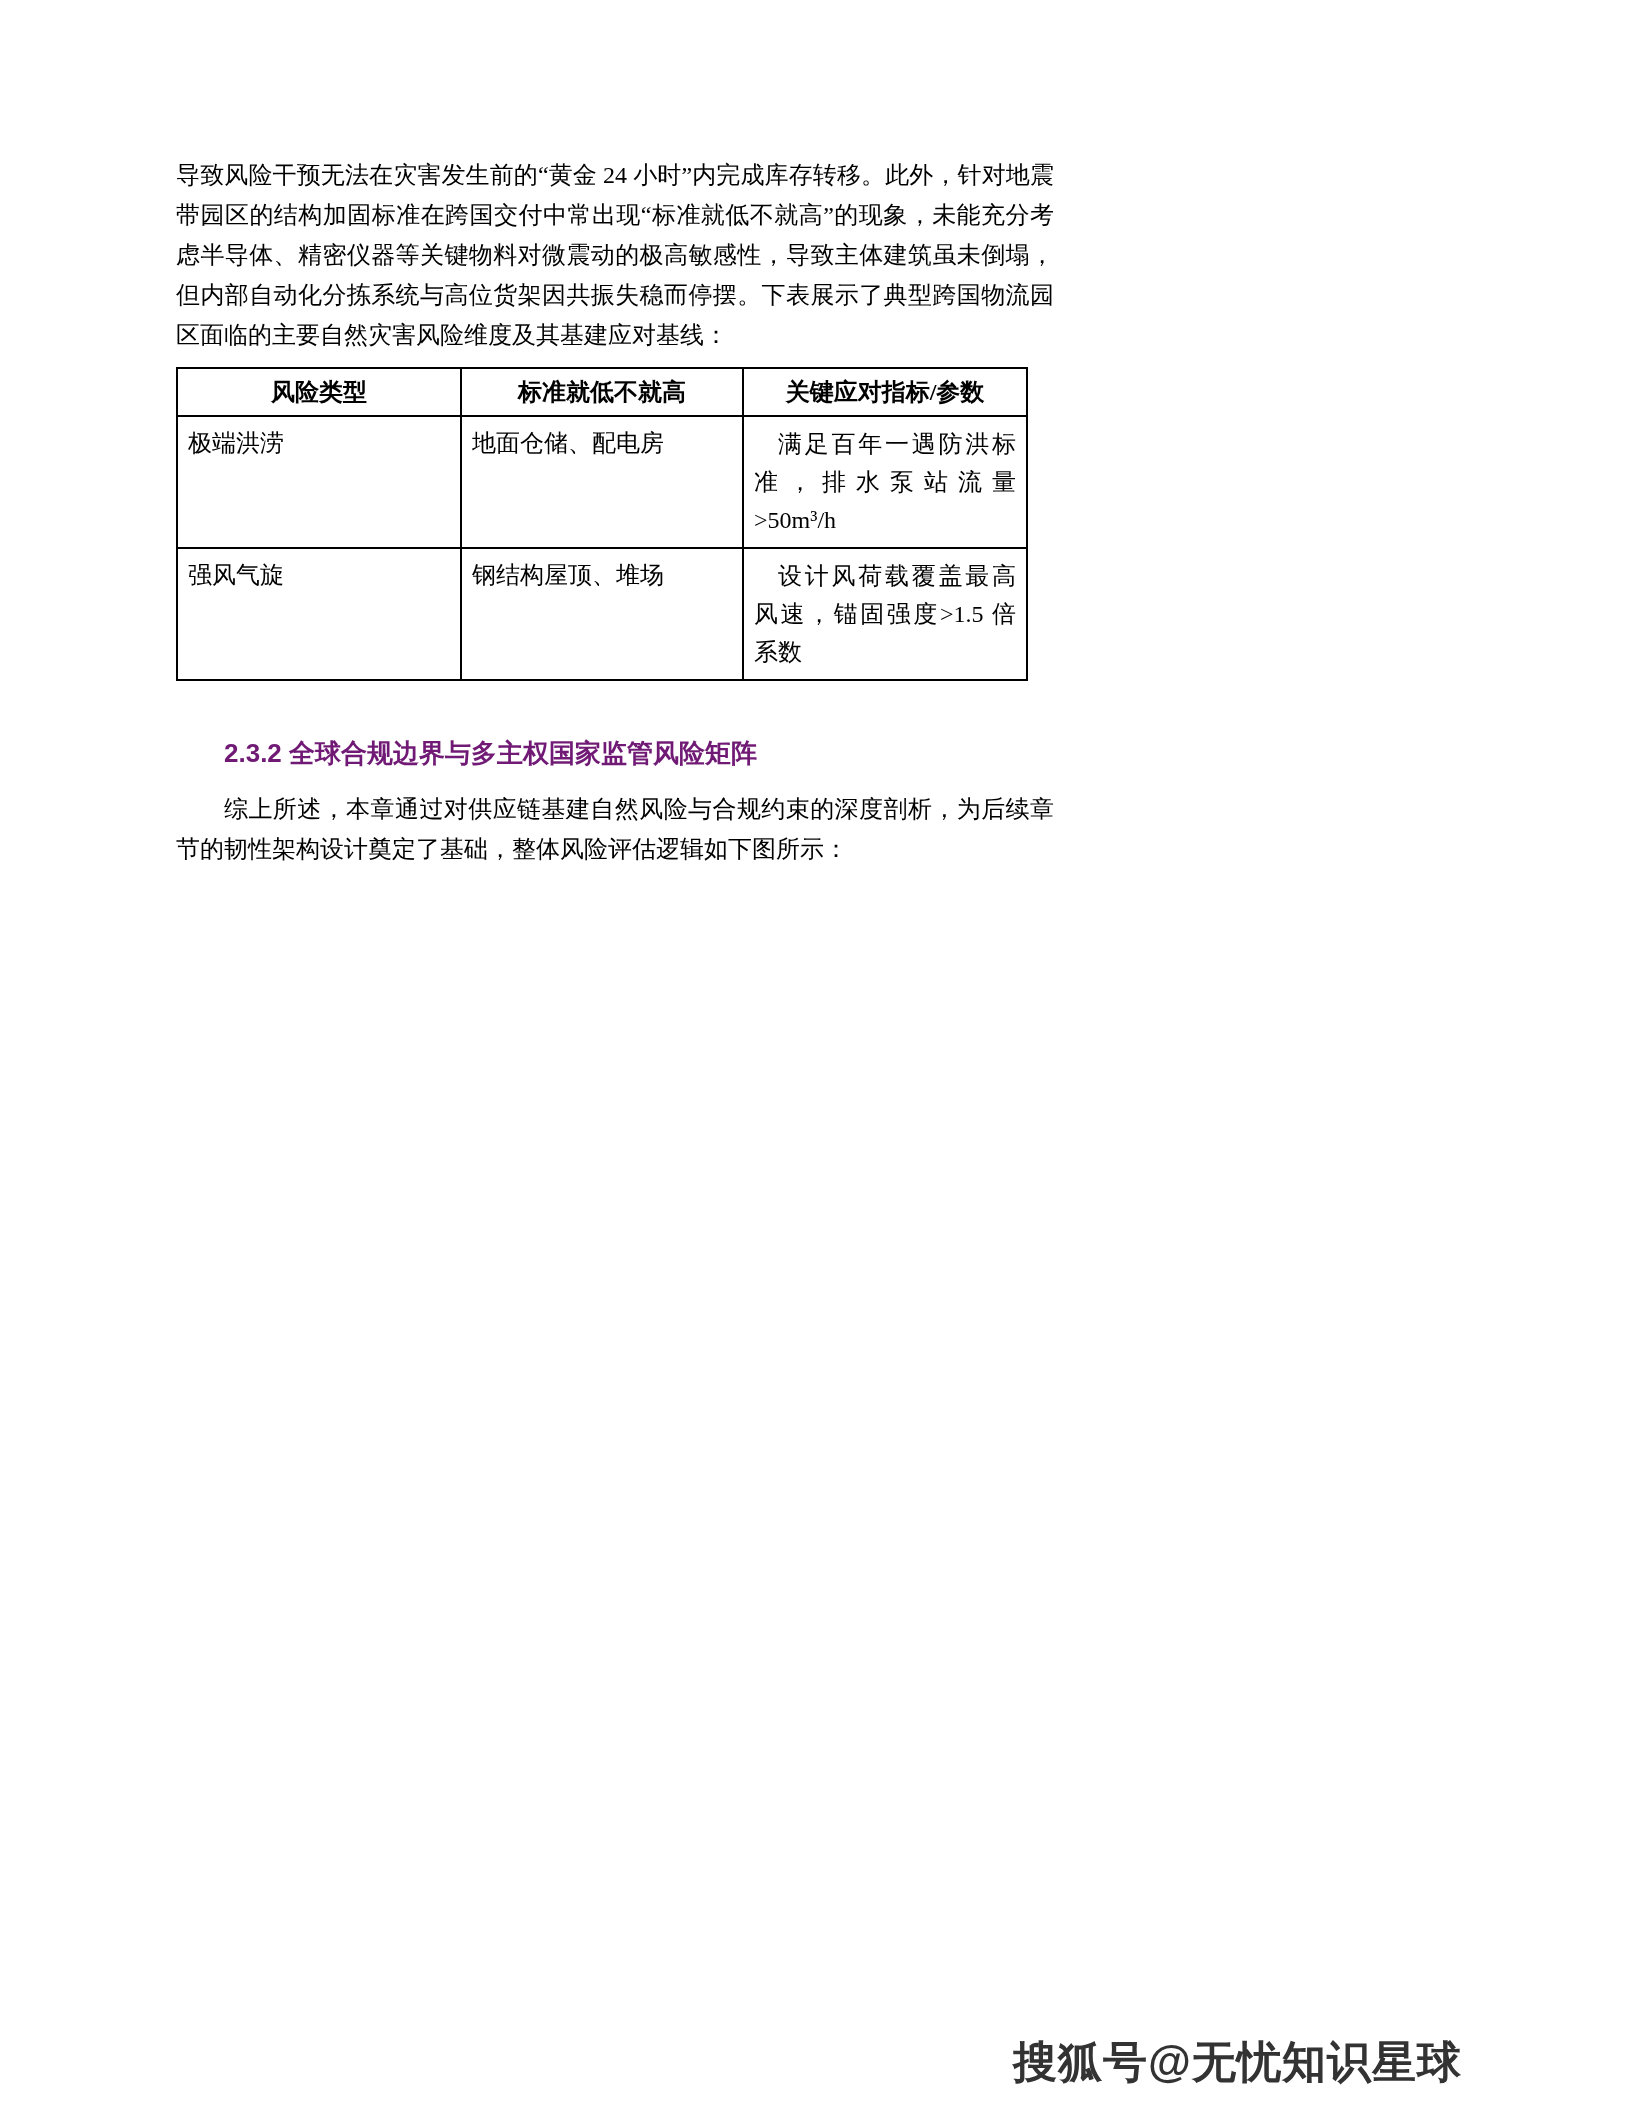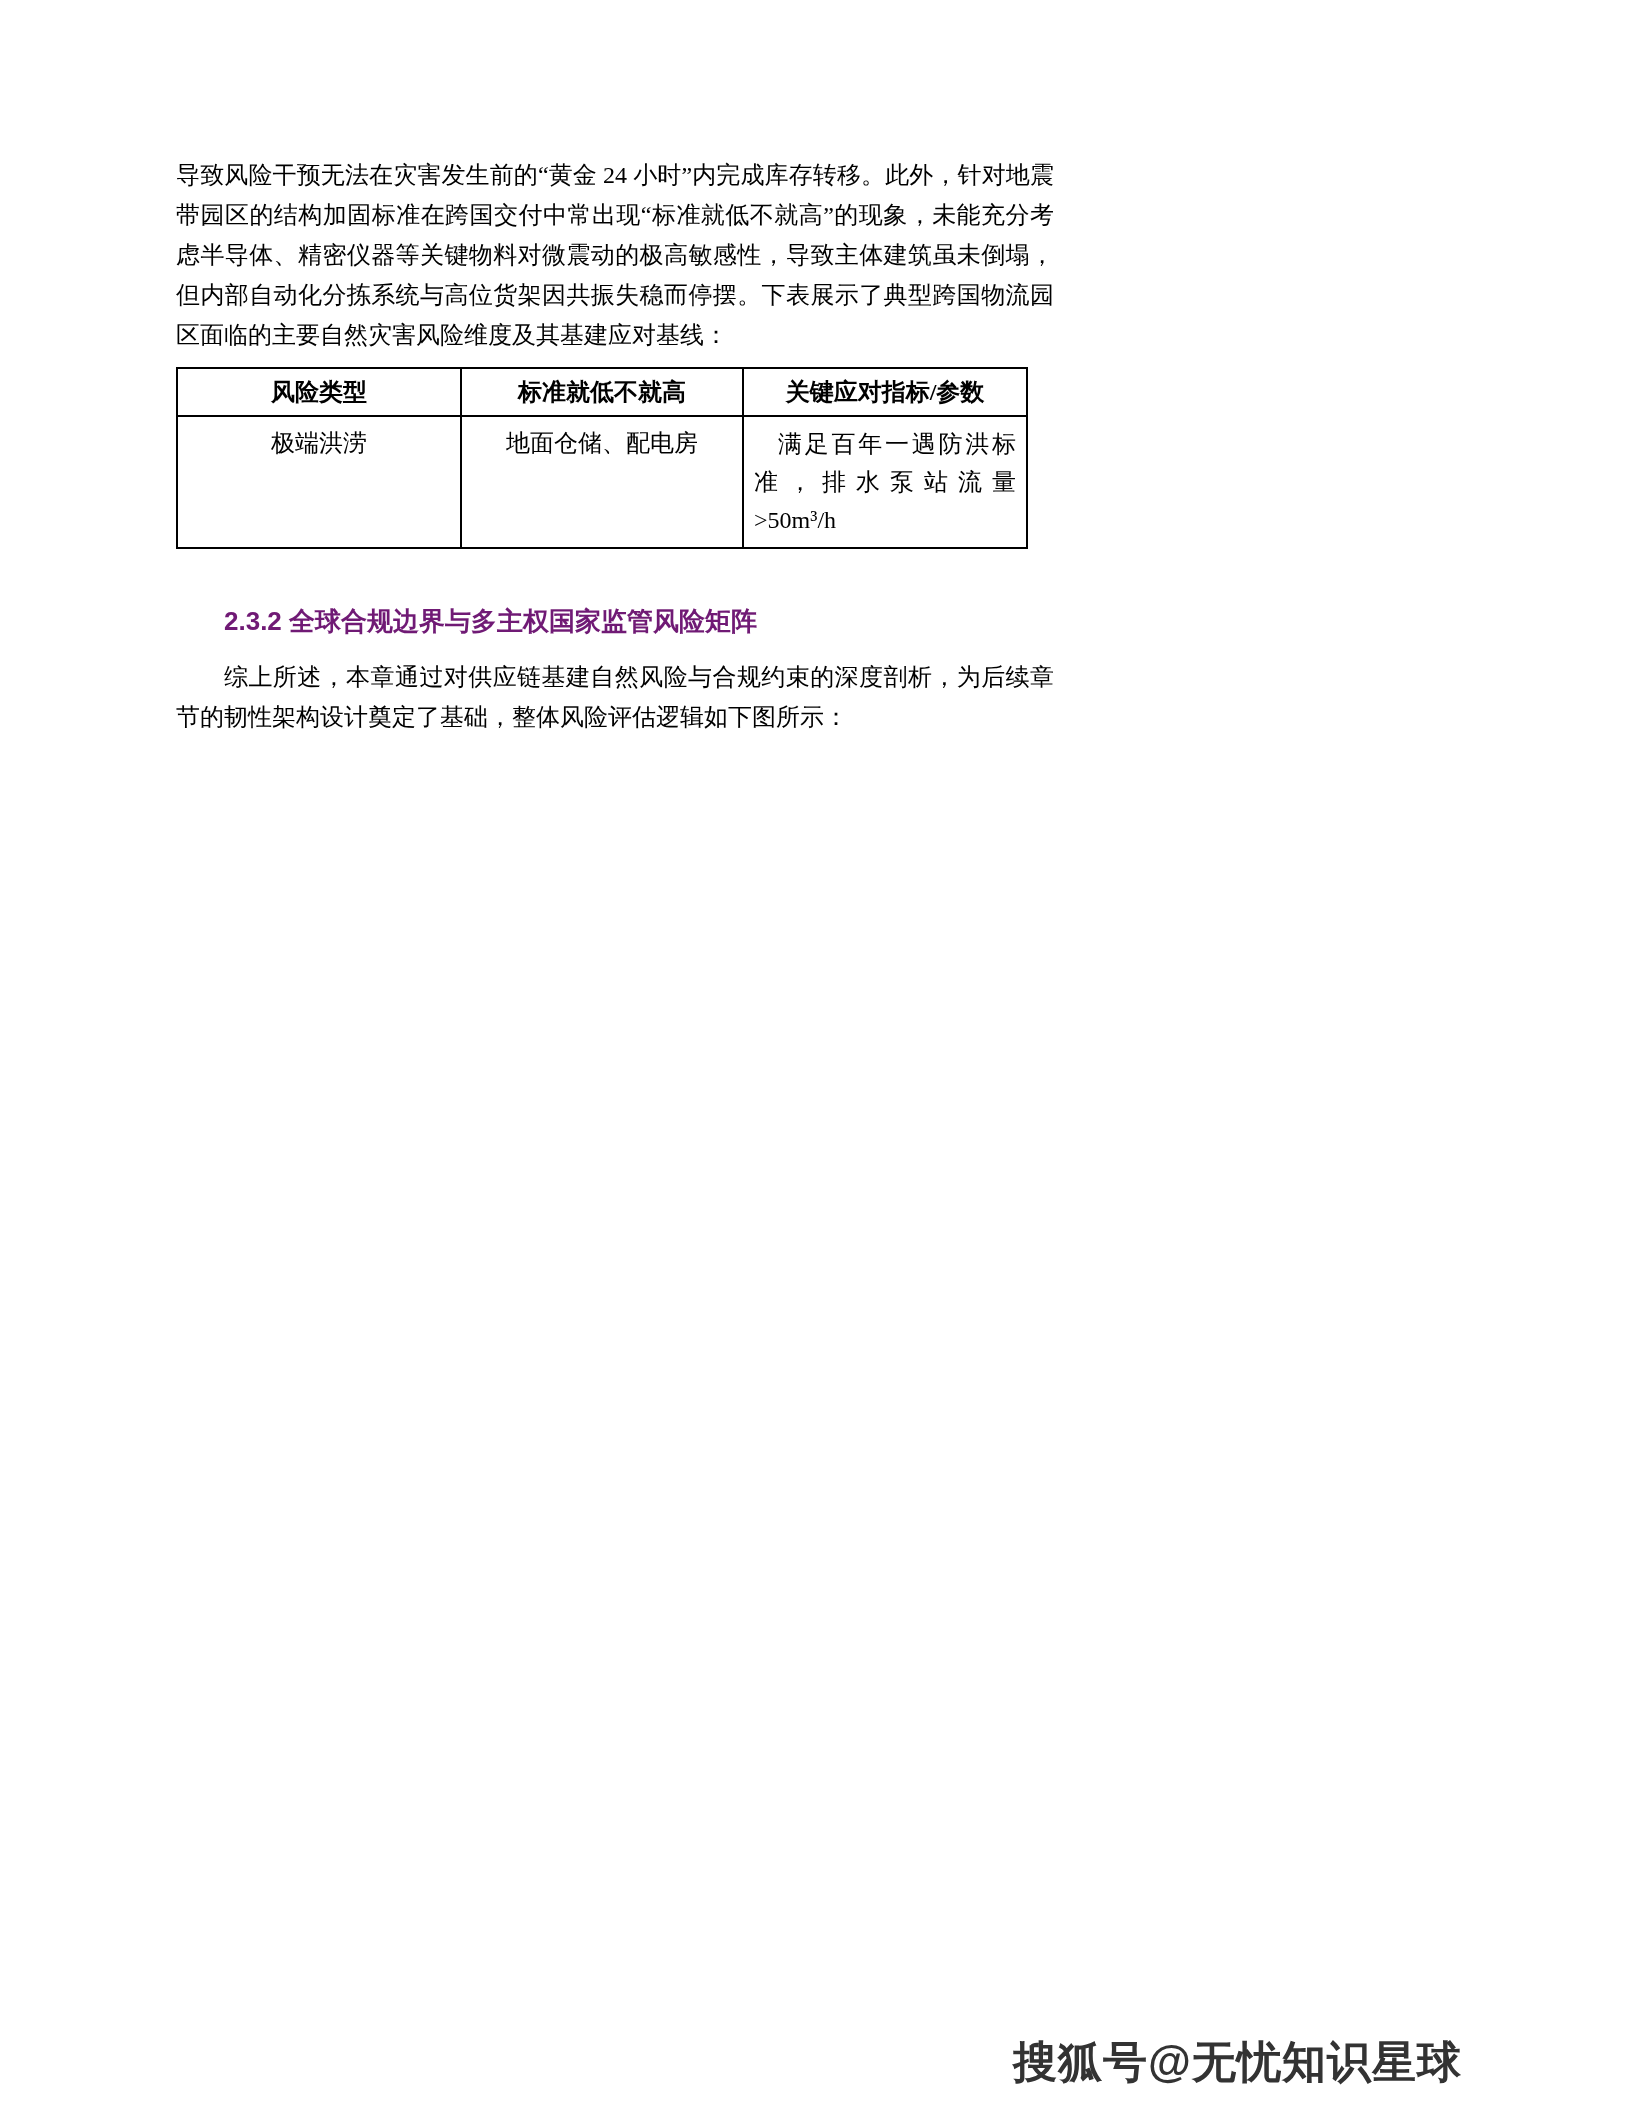--- a/index.html
+++ b/index.html
@@ -44,21 +44,20 @@
     vertical-align: middle;
     height: 48px;
     line-height: 30px;
     padding: 4px 20px;
   }
   .risk-table td {
     vertical-align: top;
     padding: 8px 10px;
   }
   .risk-table td.cell-center {
-    text-align: center;
     line-height: 36px;
   }
   .risk-table td.cell-justify {
     text-align: justify;
     text-justify: inter-ideograph;
     line-height: 38px;
     text-indent: 1em;
     height: 126px;
   }
 
@@ -106,20 +105,25 @@
           <th>标准就低不就高</th>
           <th>关键应对指标/参数</th>
         </tr>
       </thead>
       <tbody>
         <tr>
           <td class="cell-center">极端洪涝</td>
           <td class="cell-center">地面仓储、配电房</td>
           <td class="cell-justify">满足百年一遇防洪标准，排水泵站流量&gt;50m³/h</td>
         </tr>
+        <tr>
+          <td class="cell-center">强风气旋</td>
+          <td class="cell-center">钢结构屋顶、堆场</td>
+          <td class="cell-justify">设计风荷载覆盖最高风速，锚固强度&gt;1.5 倍系数</td>
+        </tr>
       </tbody>
     </table>
 
     <h3 class="section-heading">2.3.2 全球合规边界与多主权国家监管风险矩阵</h3>
 
 
 
     <p class="para">综上所述，本章通过对供应链基建自然风险与合规约束的深度剖析，为后续章节的韧性架构设计奠定了基础，整体风险评估逻辑如下图所示：</p>
 
   </div>

